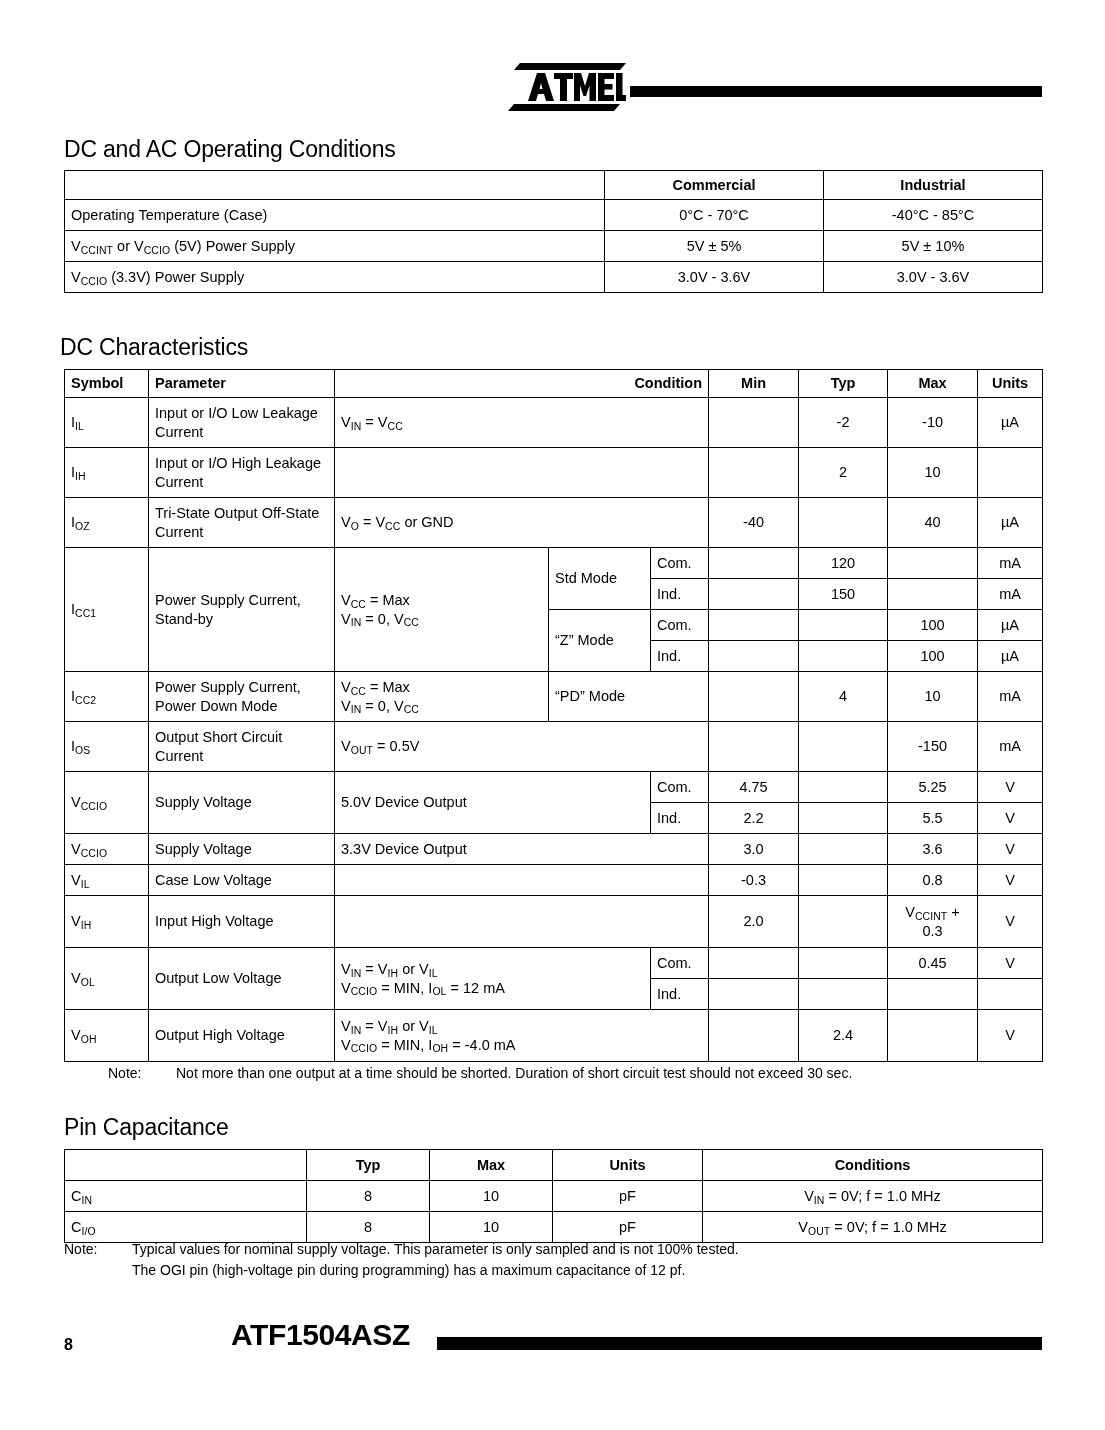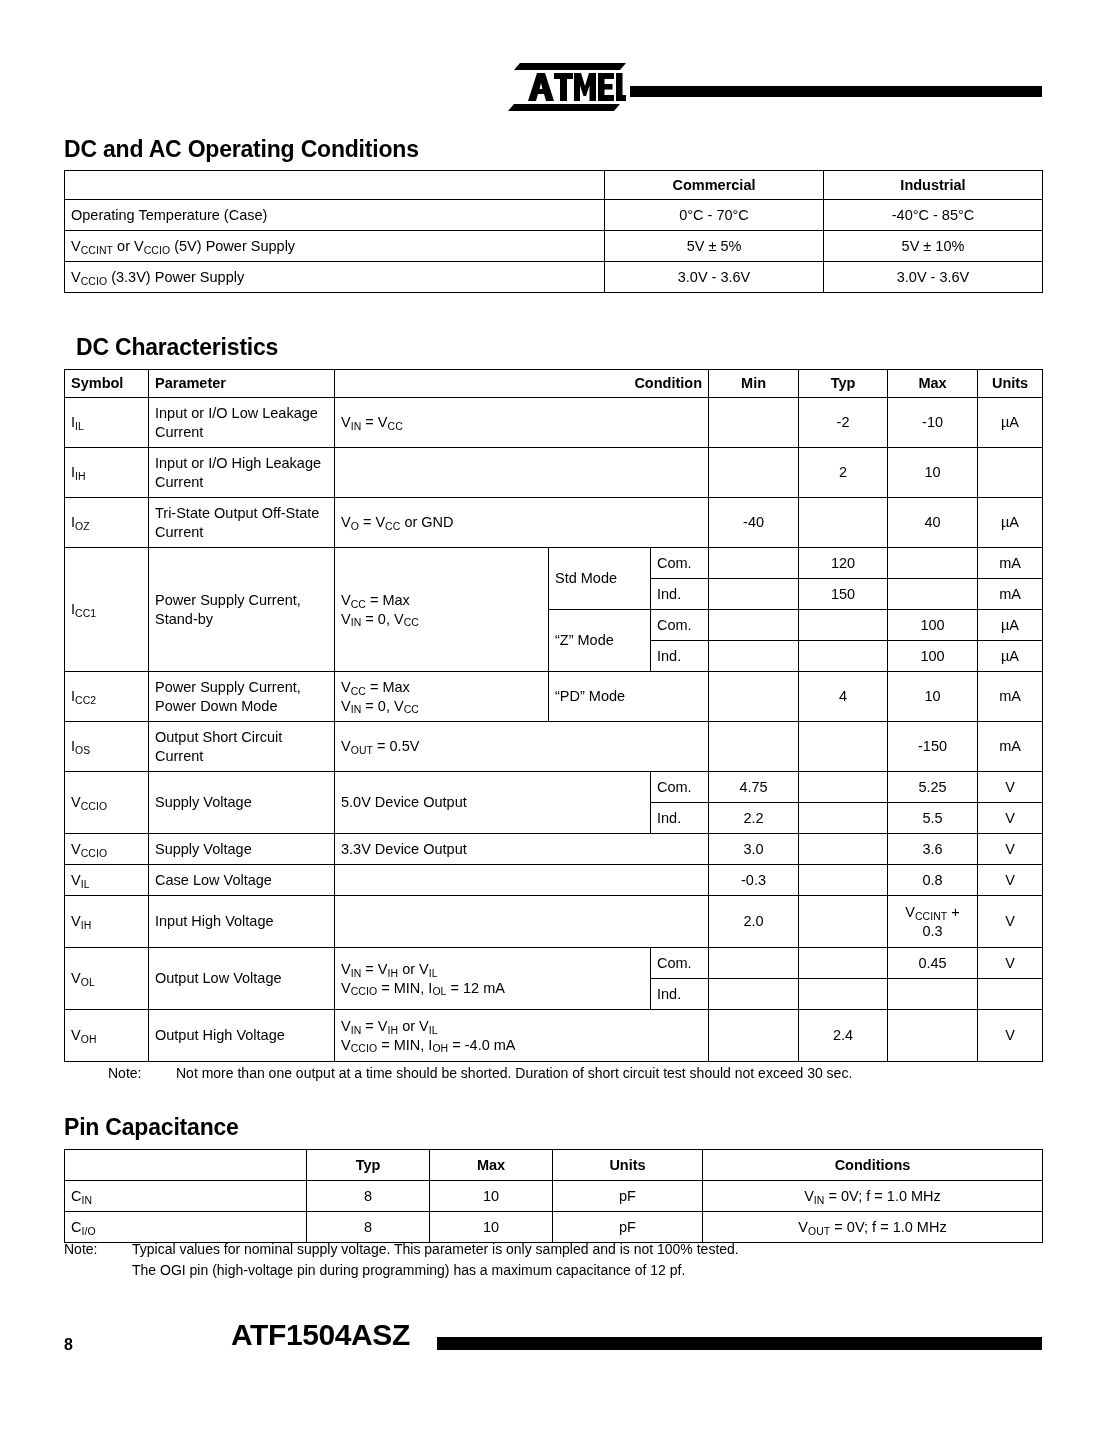--- a/index.html
+++ b/index.html
@@ -43,26 +43,26 @@
     top: 56px;
     width: 412px;
     height: 11px;
     background: #000;
   }
 
   
   .sec-title {
     position: absolute;
     font-size: 23px;
-    font-weight: bold;
+    font-weight: normal;
     letter-spacing: -0.2px;
     white-space: nowrap;
   }
   #t-dcac { left: 64px; top: 136px; }
-  #t-dcchar { left: 76px; top: 334px; }
+  #t-dcchar { left: 60px; top: 334px; }
   #t-pincap { left: 64px; top: 1114px; }
 
   
   table.dt {
     position: absolute;
     border-collapse: collapse;
     table-layout: fixed;
     font-size: 14.5px;
   }
   table.dt td, table.dt th {

